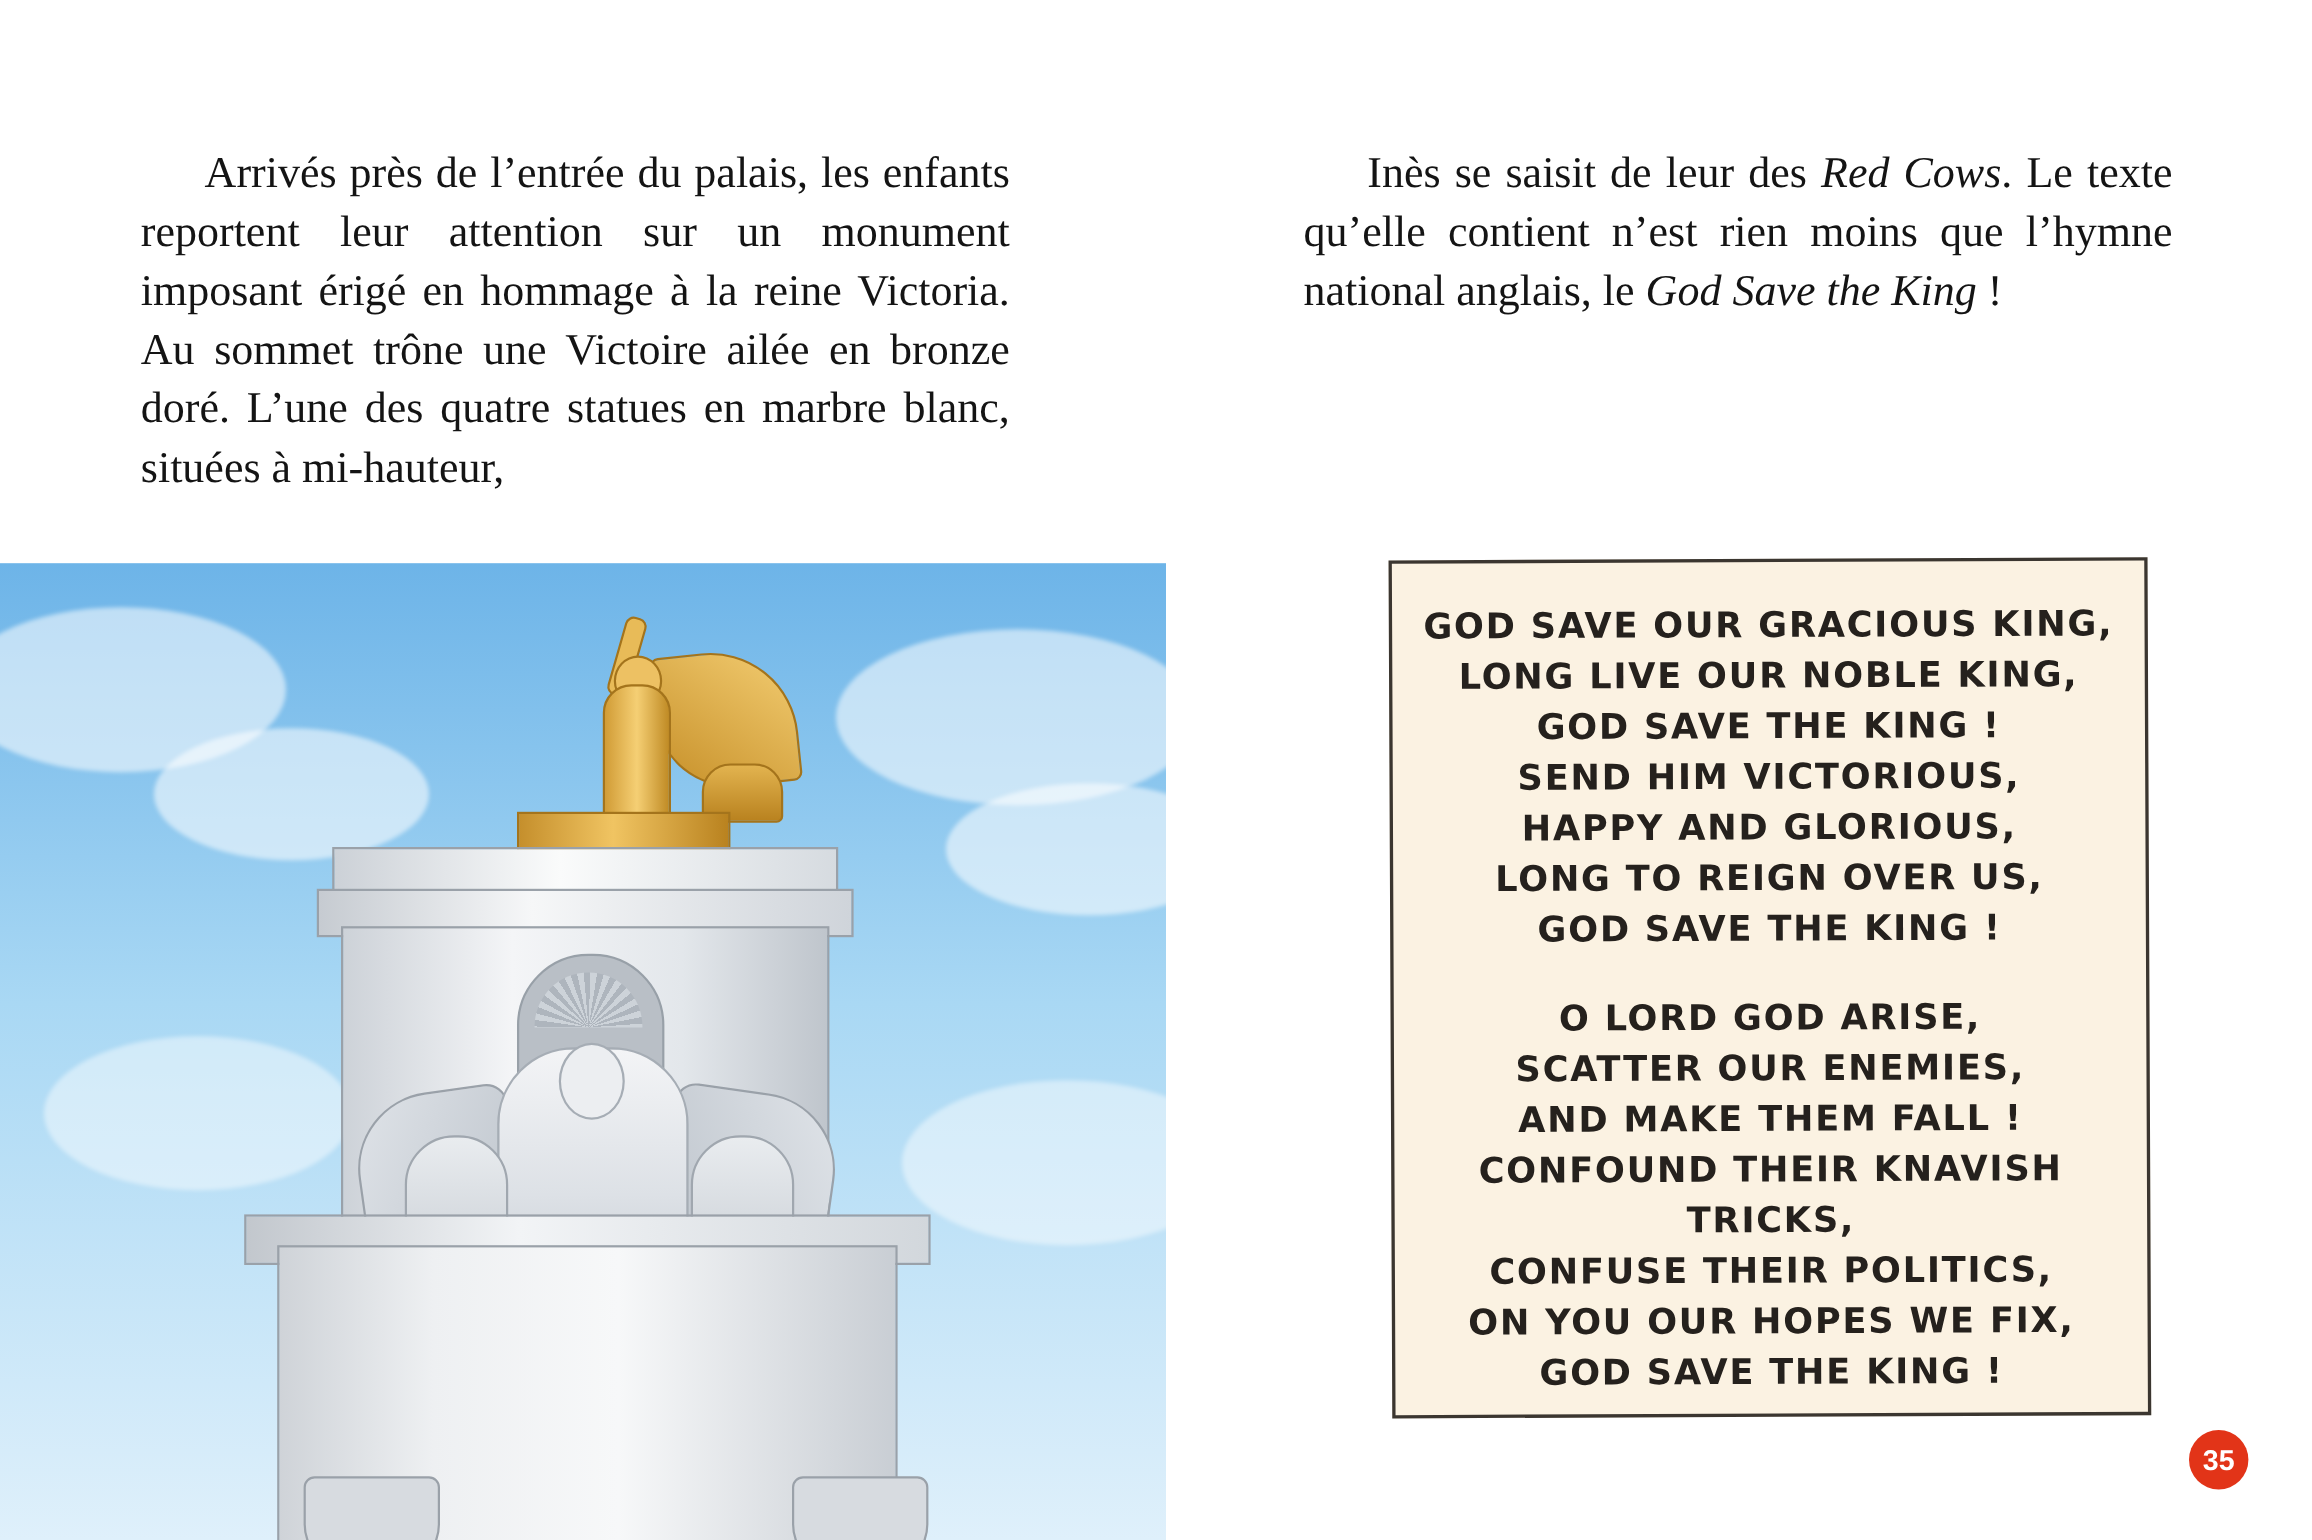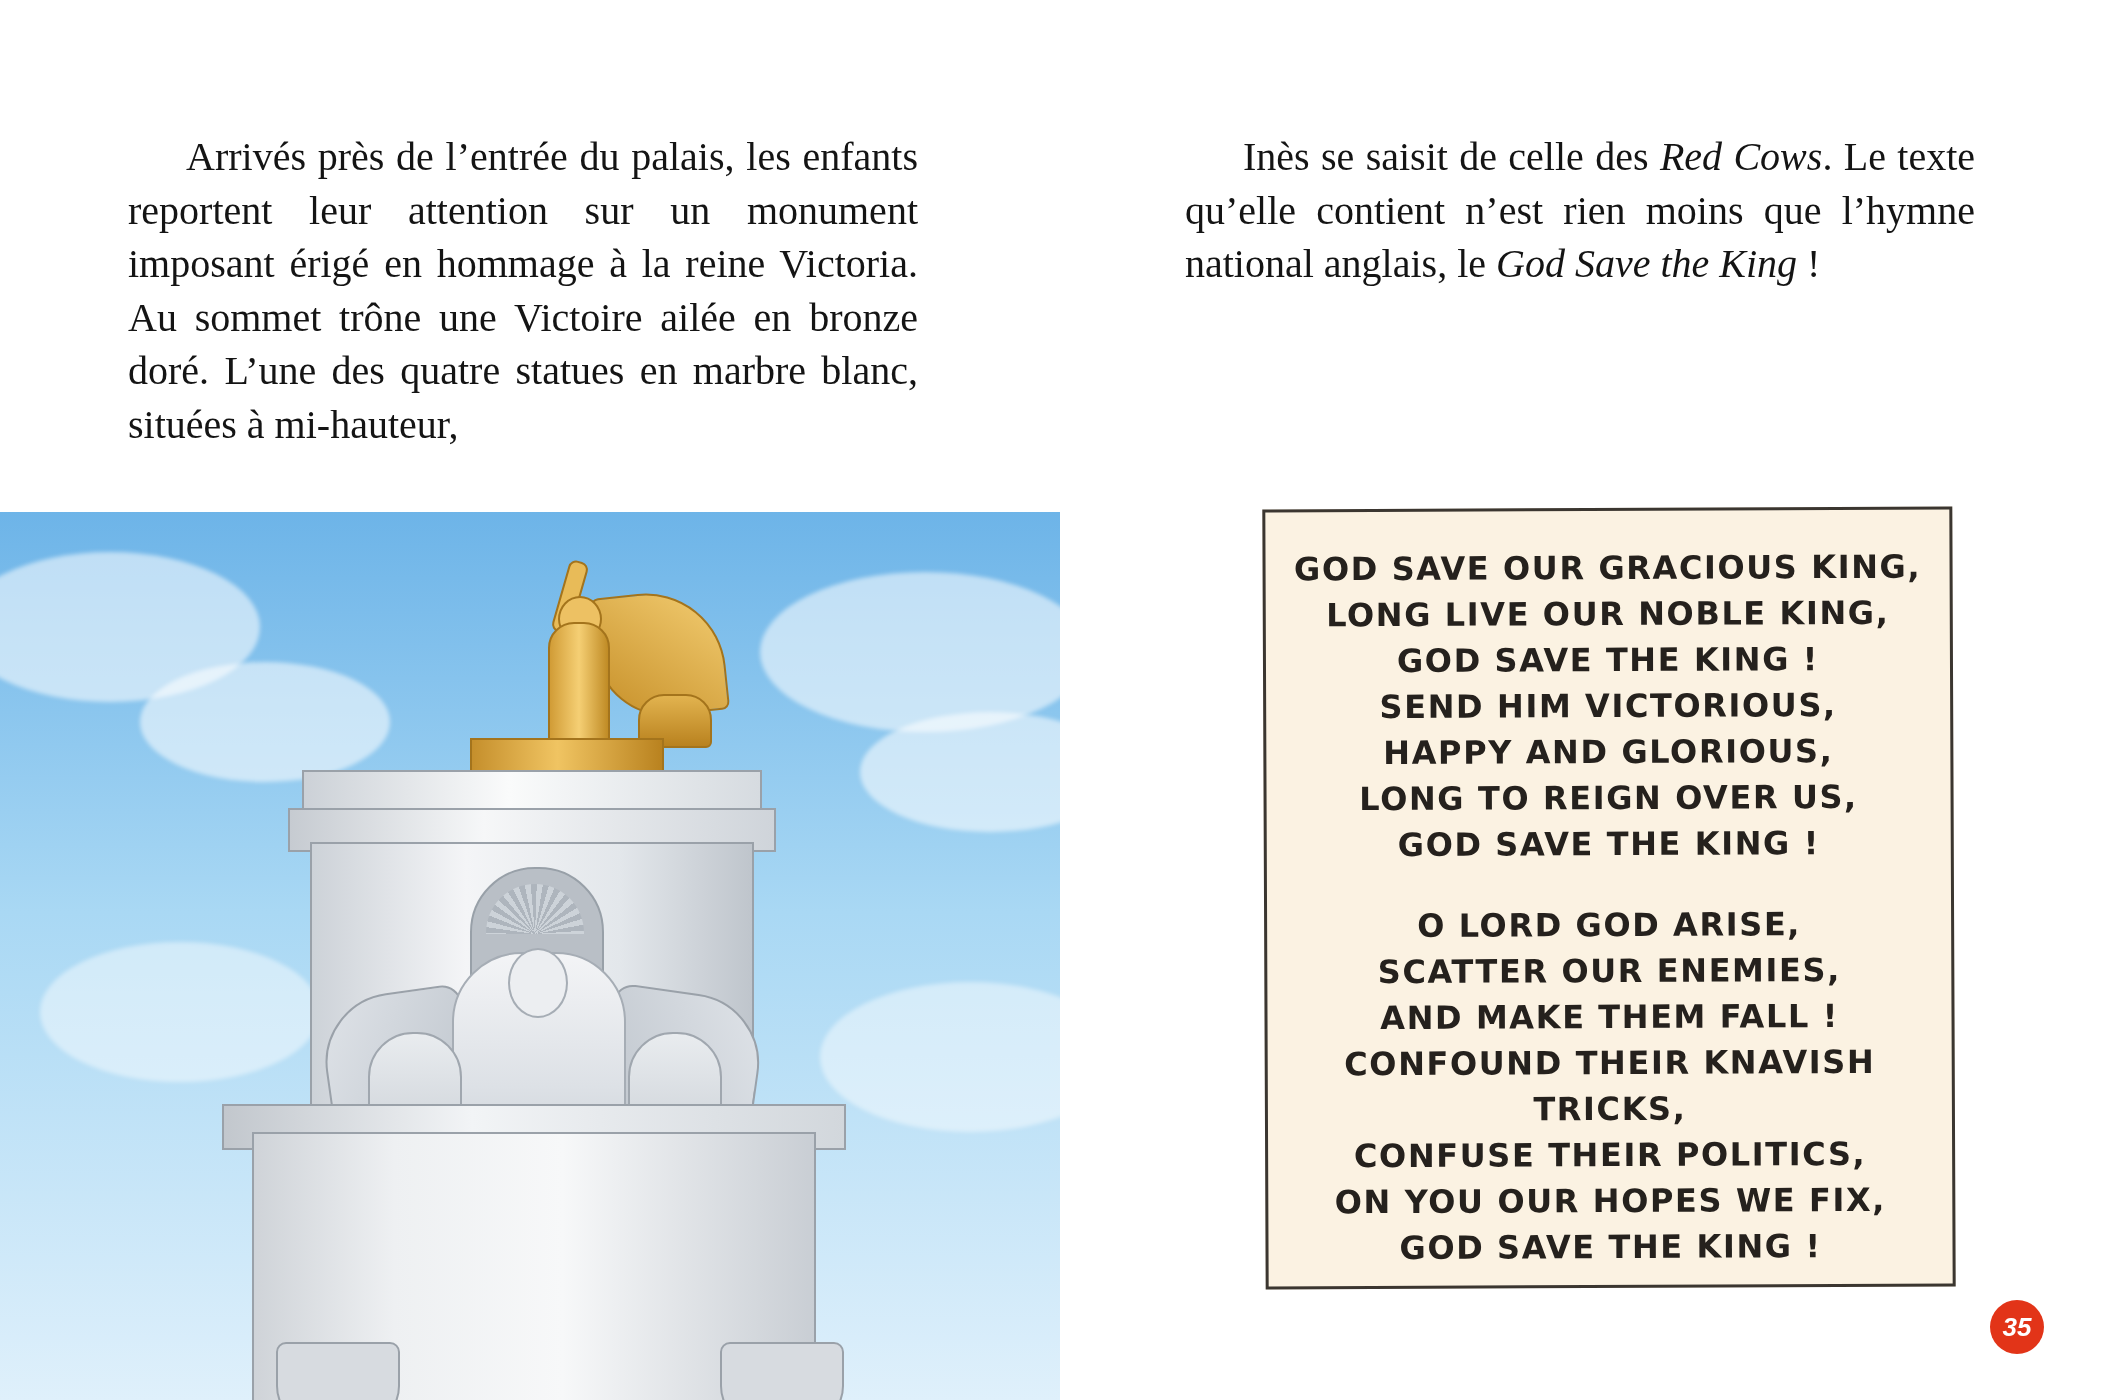--- a/index.html
+++ b/index.html
@@ -332,32 +332,31 @@
     height: 54px;
     border-radius: 50%;
     background: #e23418;
     color: #ffffff;
     font-family: "Liberation Sans", sans-serif;
     font-size: 26px;
     font-weight: bold;
     display: flex;
     align-items: center;
     justify-content: center;
-    font-style: italic;
   }
 </style>
 </head>
 <body>
 
 <div class="column col-left">
   <p class="para indent">Arrivés près de l’entrée du palais, les enfants reportent leur attention sur un monument imposant érigé en hommage à la reine Victoria. Au sommet trône une Victoire ailée en bronze doré. L’une des quatre statues en marbre blanc, situées à mi-hauteur,</p>
 </div>
 
 <div class="column col-right">
-  <p class="para indent"><span>Inès se saisit de celle des </span><span class="ital">Red Cows</span><span>. Le texte qu’elle contient n’est rien moins que l’hymne national anglais, le </span><span class="ital">God Save the King</span><span> !</span></p>
+  <p class="para indent"><span>Inès se saisit de leur des </span><span class="ital">Red Cows</span><span>. Le texte qu’elle contient n’est rien moins que l’hymne national anglais, le </span><span class="ital">God Save the King</span><span> !</span></p>
 </div>
 
 <div class="illustration">
   <div class="sky-cloud c1"></div>
   <div class="sky-cloud c2"></div>
   <div class="sky-cloud c3"></div>
   <div class="sky-cloud c4"></div>
   <div class="sky-cloud c5"></div>
   <div class="sky-cloud c6"></div>
 

